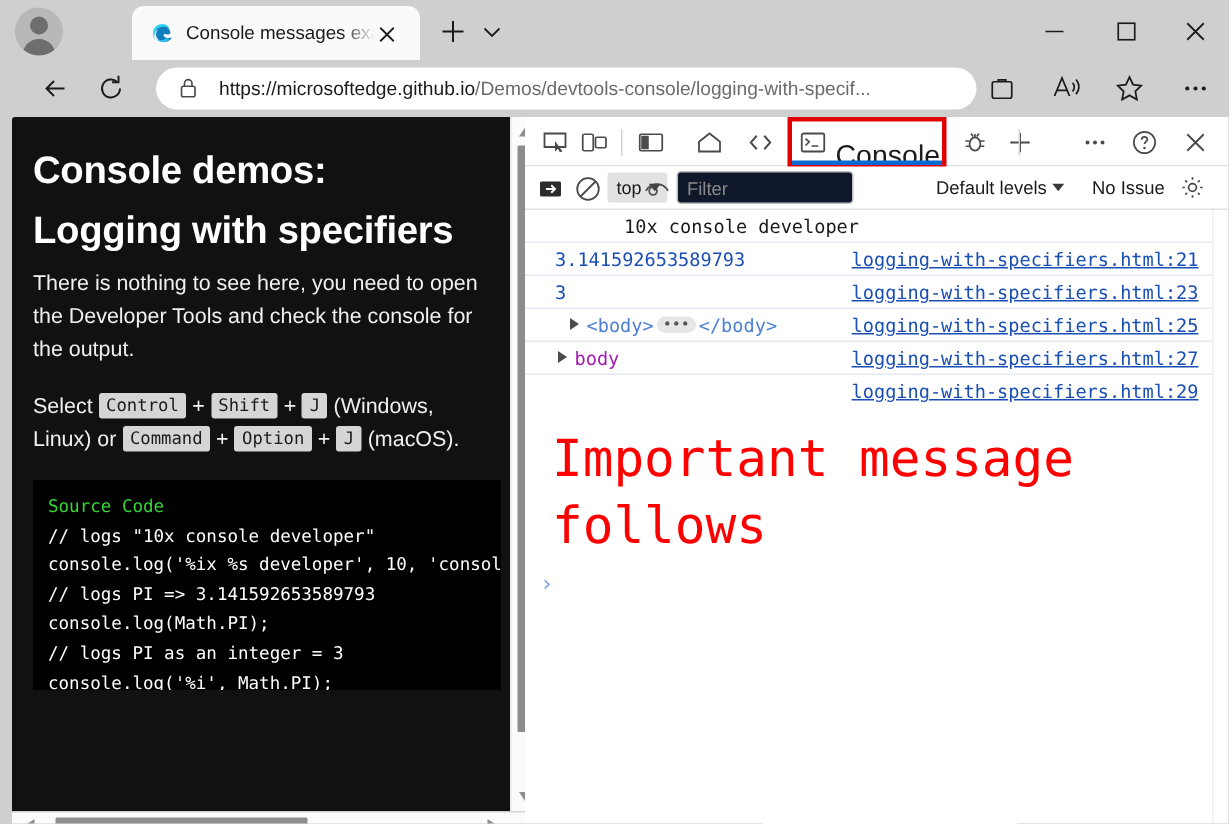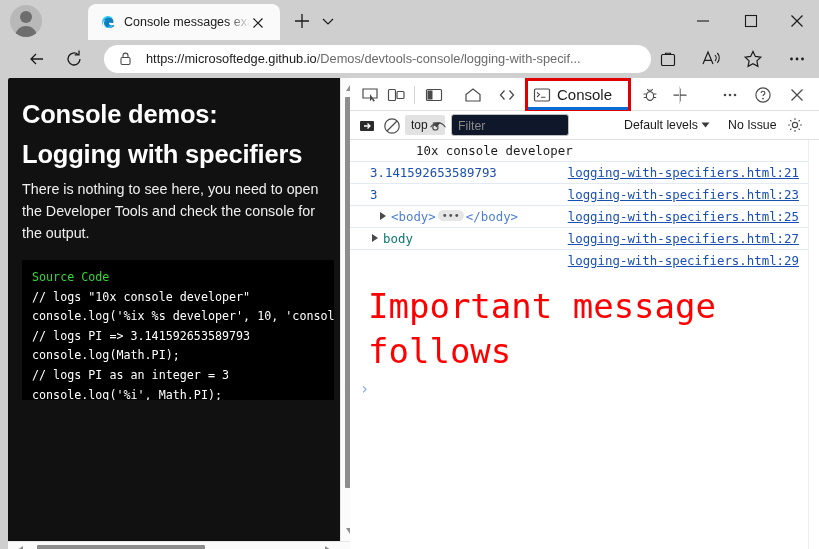--- a/index.html
+++ b/index.html
@@ -124,21 +124,21 @@
     border-bottom:1px solid #e0e0e0;
   }
   .dt-icon { position:absolute; top:7px; width:20px; height:20px; }
   #dt-sep1 { position:absolute; left:64px; top:8px; width:1px; height:18px; background:#d6d6d6; }
   #dt-sep2 { position:absolute; left:329px; top:8px; width:1px; height:18px; background:#d6d6d6; }
 
   #console-tab {
     position:absolute; left:177px; top:2px; width:102px; height:30px;
   }
   #console-tab .lbl {
-    position:absolute; left:30px; top:6px; font-size:15px; color:#1b1b1b; line-height:17px;
+    position:absolute; left:30px; top:16px; font-size:19px; color:#1b1b1b; line-height:17px;
   }
   #console-tab .tab-underline { position:absolute; left:0; bottom:0; width:102px; height:3px; background:#0a6cd0; }
   #console-highlight {
     position:absolute; left:175px; top:0px; width:106px; height:35px;
     border:3px solid #e00000; pointer-events:none;
   }
 
   #dt-toolbar2 {
     position:absolute; left:0; top:33px; width:469px; height:29px; background:#ffffff;
     border-bottom:1px solid #e0e0e0;
@@ -172,21 +172,21 @@
     position:relative; height:22px; border-bottom:1px solid #e4eaf2;
     font-family:"DejaVu Sans Mono", monospace; font-size:12.4px; line-height:22px;
   }
   .log-row .msg { position:absolute; left:20px; top:0; white-space:nowrap; }
   .log-row .src {
     position:absolute; right:9px; top:0; color:#1a4fb4; text-decoration:underline; white-space:nowrap;
   }
   .num { color:#1a4fb4; }
   .plain { color:#1b1b1b;margin-left:46px; }
   .tagc { color:#4d7fd6; }
-  .dimtxt { color:#0f766e; }
+  .dimtxt { color:#a21caf; }
   .tri {
     display:inline-block; width:0; height:0;
     border-left:6px solid #4a4a4a; border-top:4px solid transparent; border-bottom:4px solid transparent;
     margin-right:5px; vertical-align:1px;
   }
   .ellipsis-badge {
     display:inline-block; background:#e6e6e6; border-radius:7px; color:#555;
     font-size:10px; line-height:11px; padding:0 4px; vertical-align:2px; margin:0 2px;
   }
   #big-msg {
@@ -306,20 +306,31 @@
       </svg>
     </div>
   </div>
 
   <div id="content">
 
     <div id="page">
       <div id="page-inner">
         <h1>Console demos: Logging with specifiers</h1>
         <p>There is nothing to see here, you need to open the Developer Tools and check the console for the output.</p>
+        <p>
+          <span>Select</span>
+          <span class="kbd">Control</span> +
+          <span class="kbd">Shift</span> +
+          <span class="kbd">J</span>
+          <span>(Windows, Linux) or</span>
+          <span class="kbd">Command</span> +
+          <span class="kbd">Option</span> +
+          <span class="kbd">J</span>
+          <span>(macOS).</span>
+        </p>
 
         <div id="codebox"><span class="hdr">Source Code</span>
 <span class="cm">// logs "10x console developer"</span>
 <span class="cm">console.log('%ix %s developer', 10, 'console</span>
 <span class="cm">// logs PI =&gt; 3.141592653589793</span>
 <span class="cm">console.log(Math.PI);</span>
 <span class="cm">// logs PI as an integer = 3</span>
 <span class="cm">console.log('%i', Math.PI);</span></div>
       </div>
 

